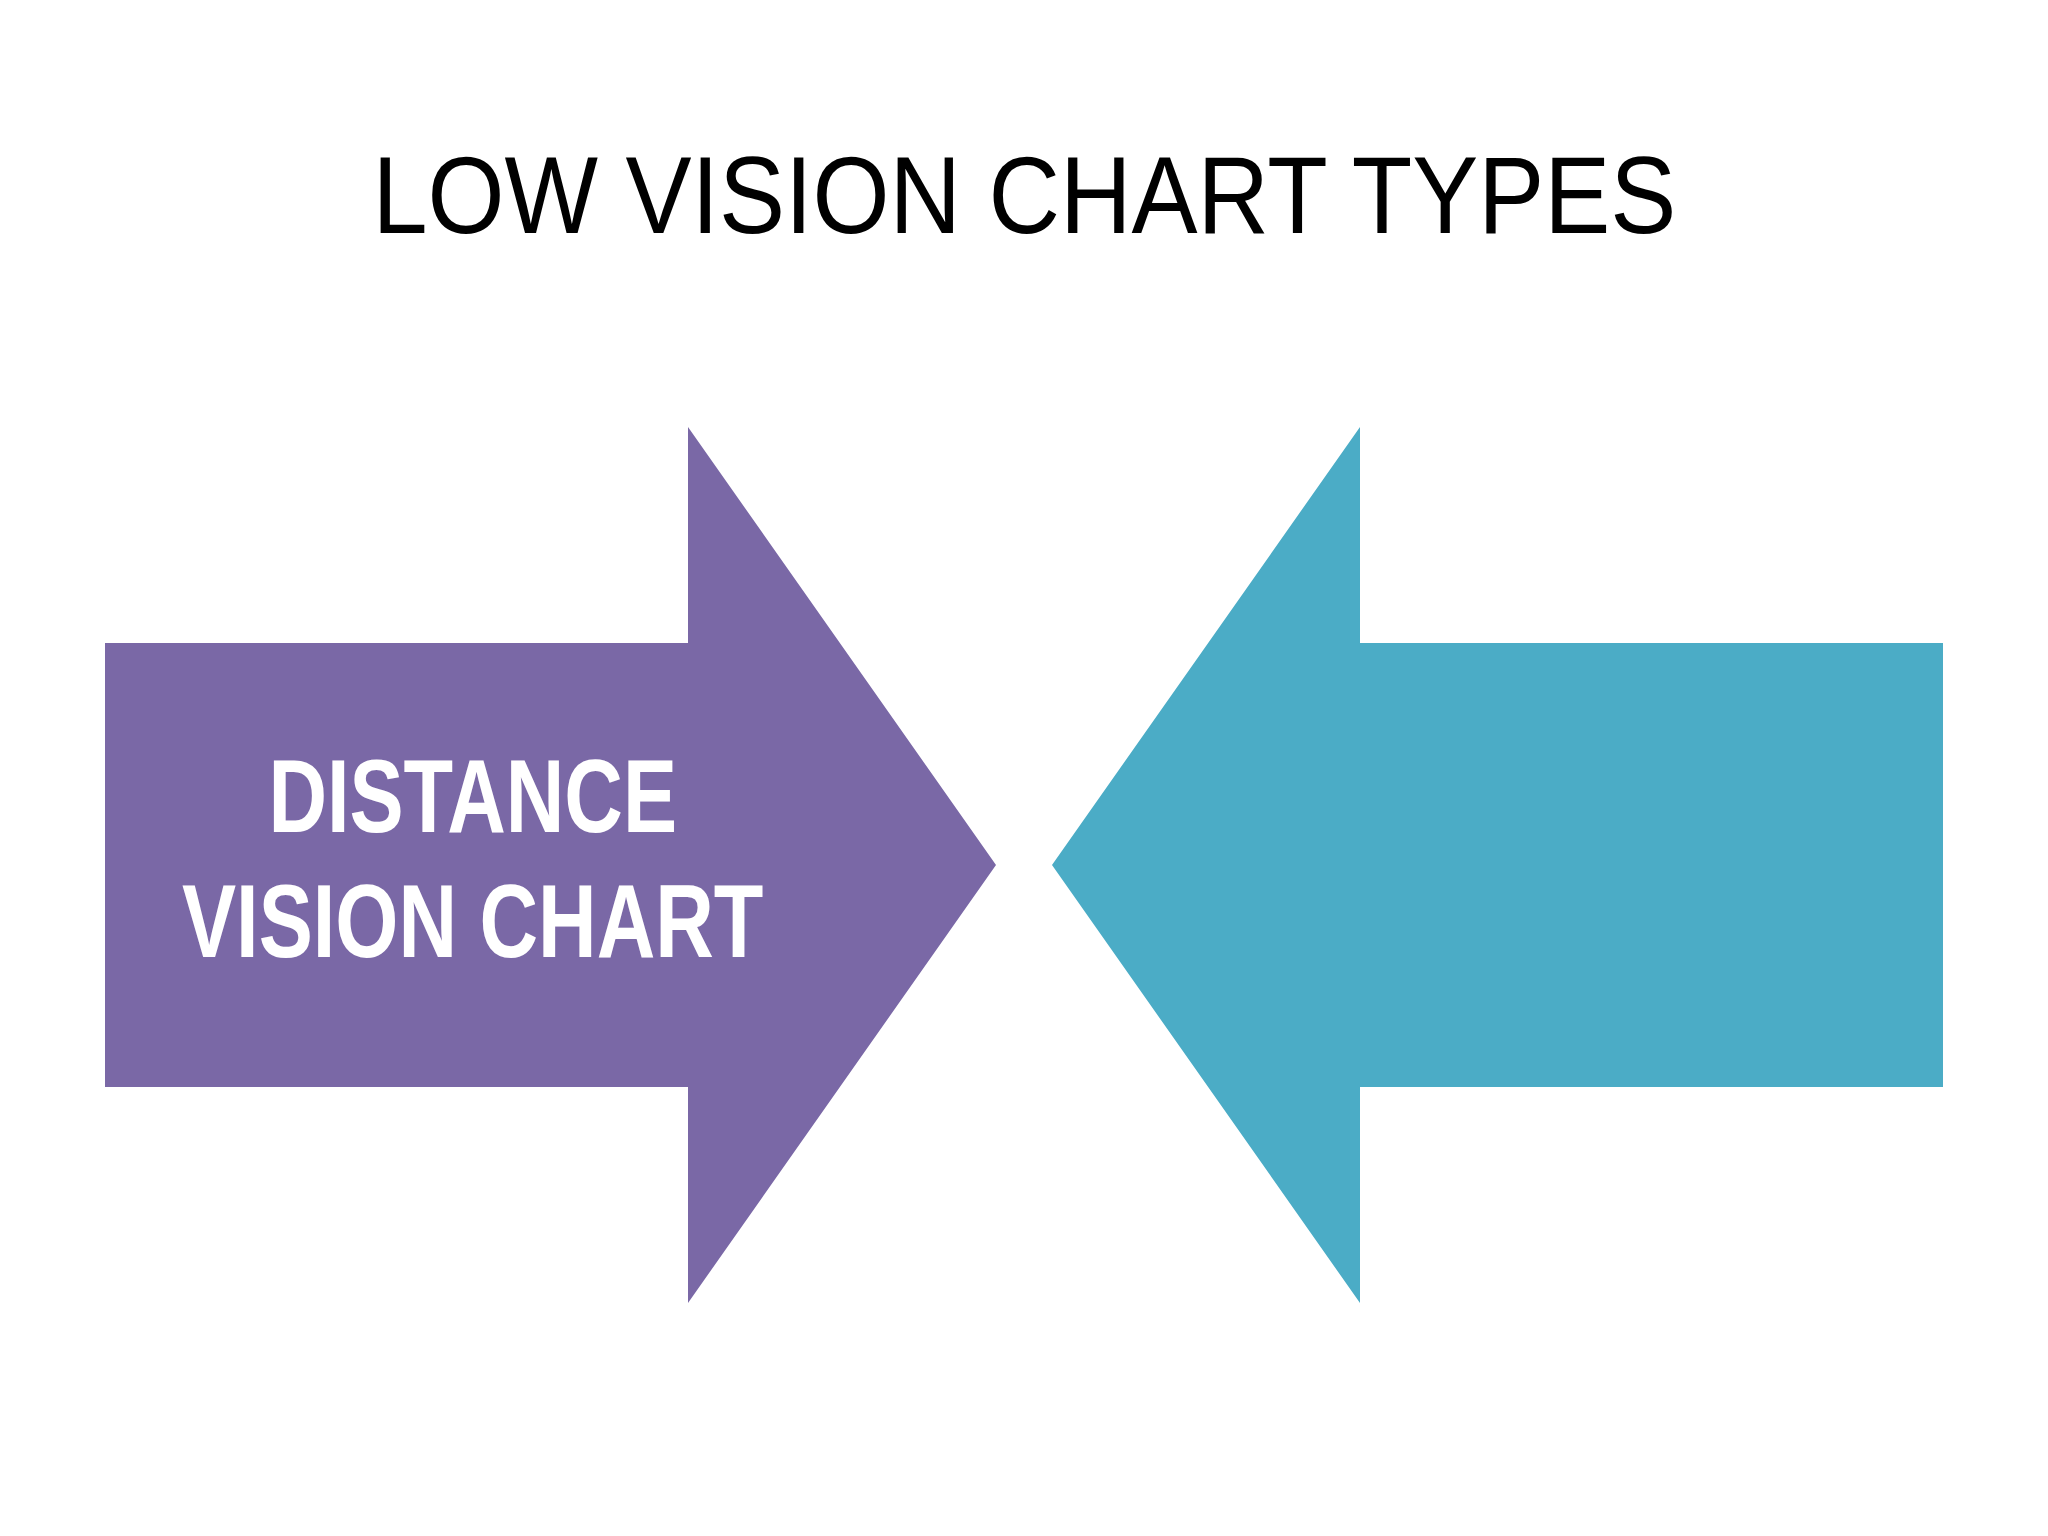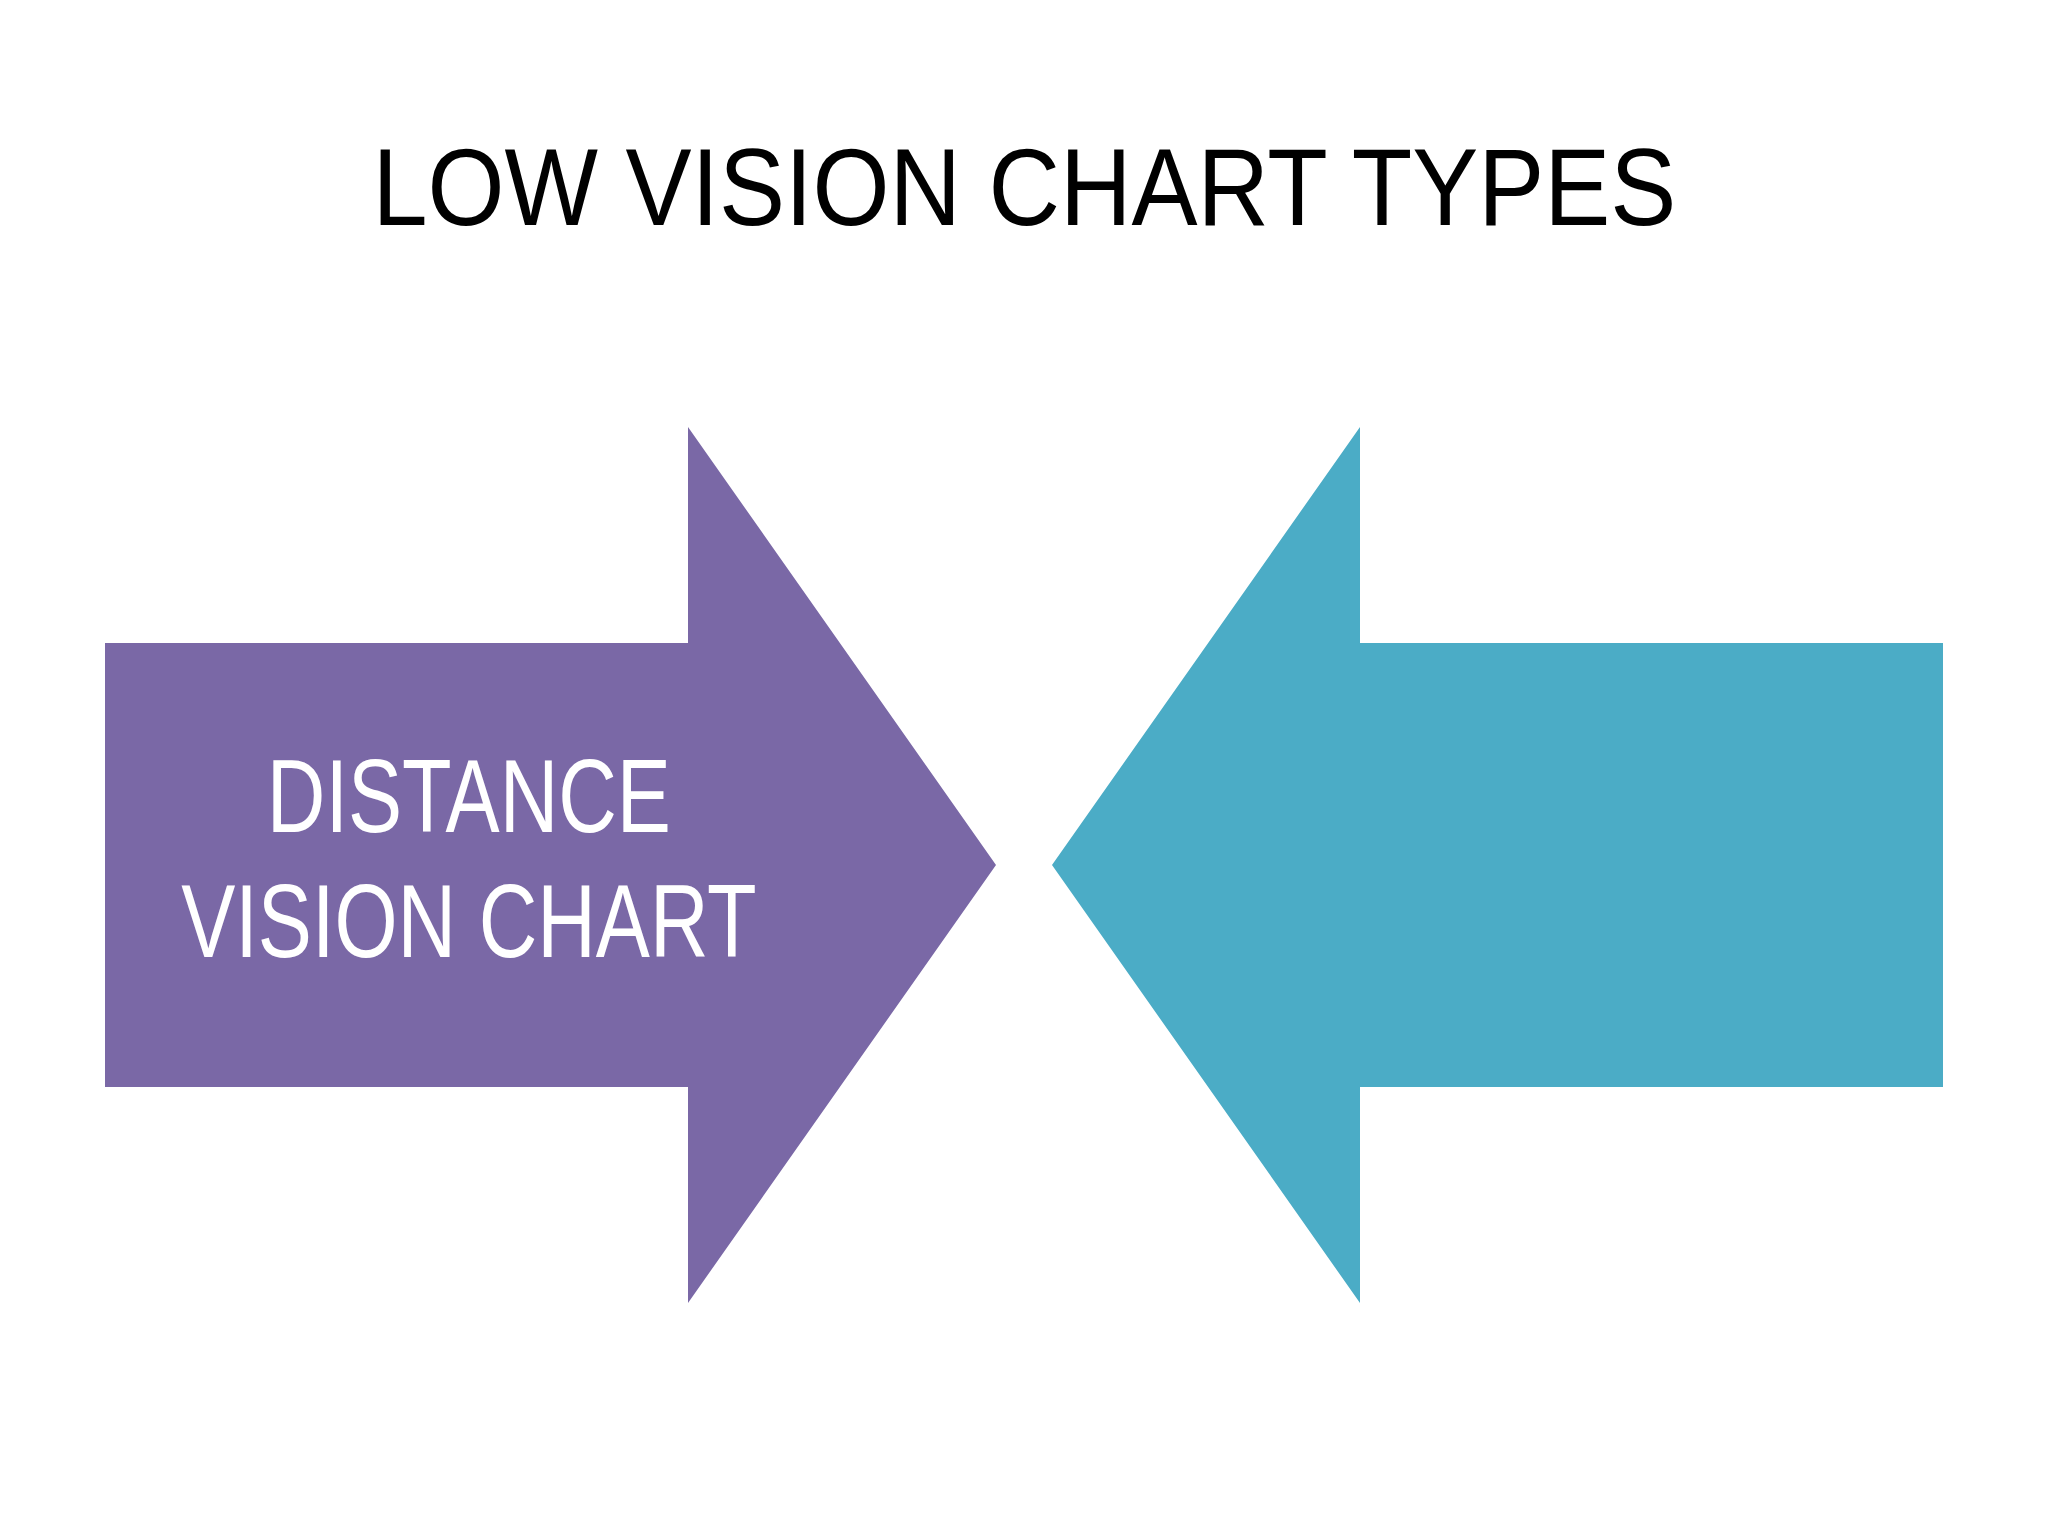--- a/index.html
+++ b/index.html
@@ -16,21 +16,21 @@
     position: relative;
     width: 2048px;
     height: 1536px;
     background: #ffffff;
   }
   .slide-title {
     position: absolute;
     left: 0;
     right: 0;
     top: 121px;
-    margin: 0;
+    margin: 8px;
     text-align: center;
     font-size: 110px;
     line-height: 1.2;
     font-weight: 400;
     color: #000000;
     white-space: nowrap;
   }
   .slide-title .condense {
     display: inline-block;
     transform: scaleX(0.90);
@@ -45,21 +45,21 @@
     display: block;
   }
   .arrow-label {
     position: absolute;
     top: 734px;
     width: 690px;
     text-align: center;
     color: #ffffff;
     font-size: 104px;
     line-height: 125px;
-    font-weight: 400;
+    font-weight: 700;
     white-space: nowrap;
   }
   .arrow-label .condense {
     display: inline-block;
     transform: scaleX(0.78);
     transform-origin: 50% 50%;
   }
   .arrow-label.left  { left: 100px; }
   .arrow-label.right { left: 1235px; }
 </style>

